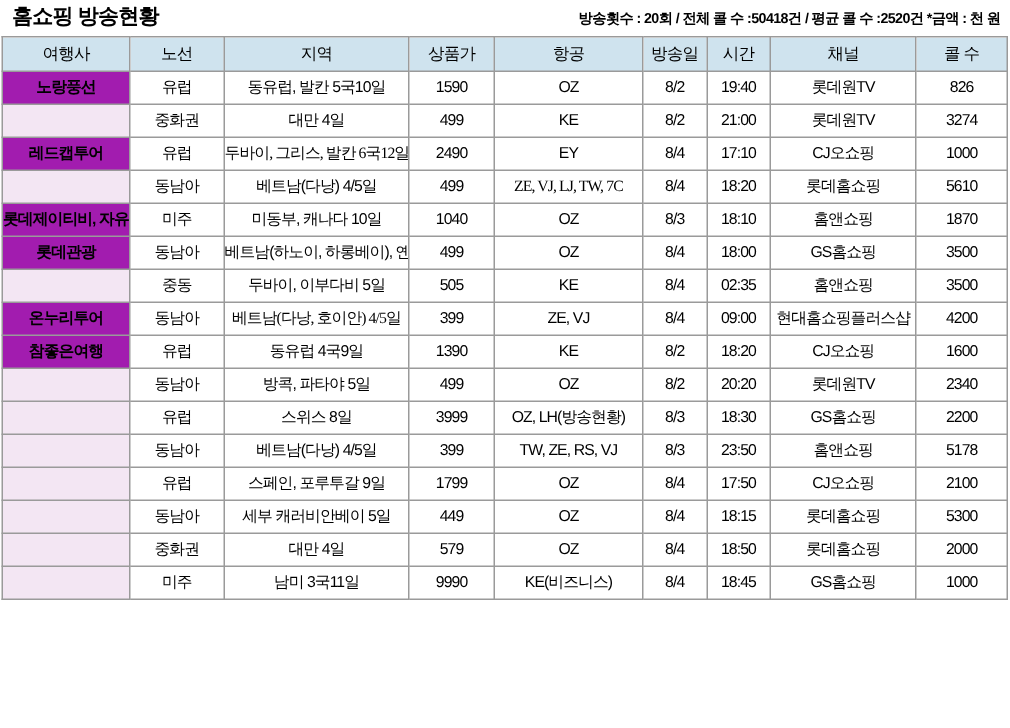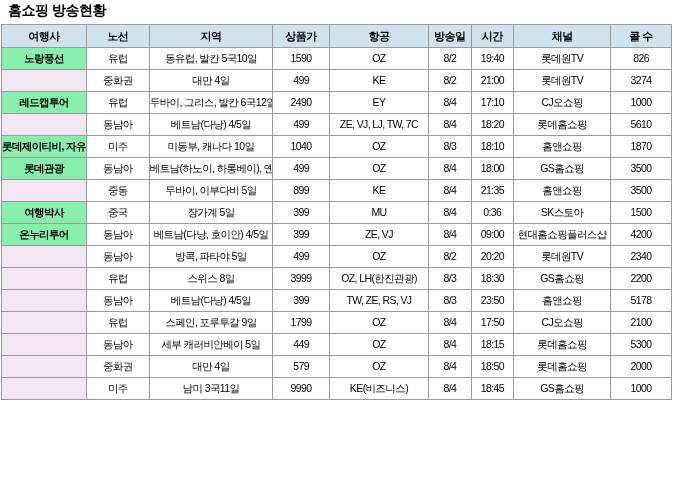--- a/index.html
+++ b/index.html
@@ -53,39 +53,40 @@
     letter-spacing: -0.6px;
     padding: 0;
     height: 21px;
     line-height: 21px;
     text-align: center;
     white-space: nowrap;
     overflow: hidden;
   }
   table.grid thead th {
     background: #cfe3ee;
-    font-weight: bold;
+    font-weight: normal;
     font-size: 11px;
     letter-spacing: -0.5px;
     height: 22px;
     line-height: 22px;
   }
   td.col-company {
-    background: #86efac;
+    background: #a21caf;
     font-weight: bold;
     text-align: left;
     padding-left: 6px;
     letter-spacing: -0.7px;
   }
   td.col-company.blank {
     background: #f3e6f3;
   }
   td.small {
     font-size: 9px;
     letter-spacing: -0.9px;
+    font-family: Liberation Serif, serif;
   }
   td.tiny {
     font-size: 8px;
     letter-spacing: -1px;
   }
   
   col.c0 { width: 84px; }
   col.c1 { width: 62px; }
   col.c2 { width: 122px; }
   col.c3 { width: 56px; }
@@ -95,20 +96,21 @@
   col.c7 { width: 96px; }
   col.c8 { width: 60px; }
 </style>
 </head>
 <body>
 
 <div id="page">
 
   <div class="header-bar">
     <div class="doc-title">홈쇼핑 방송현황</div>
+    <div class="doc-summary">방송횟수 : 20회 / 전체 콜 수 :50418건 / 평균 콜 수 :2520건 *금액 : 천 원</div>
   </div>
 
   <table class="grid">
     <colgroup>
       <col class="c0">
         <col class="c1">
         <col class="c2">
         <col class="c3">
         <col class="c4">
         <col class="c5">
@@ -193,66 +195,66 @@
           <td>OZ</td>
           <td>8/4</td>
           <td>18:00</td>
           <td>GS홈쇼핑</td>
           <td>3500</td>
         </tr>
         <tr>
           <td class="col-company blank"></td>
           <td>중동</td>
           <td>두바이, 이부다비 5일</td>
-          <td>899</td>
+          <td>505</td>
           <td>KE</td>
           <td>8/4</td>
-          <td>21:35</td>
+          <td>02:35</td>
           <td>홈앤쇼핑</td>
           <td>3500</td>
-        </tr>
-        <tr>
-          <td class="col-company">여행박사</td>
-          <td>중국</td>
-          <td>장가계 5일</td>
-          <td>399</td>
-          <td>MU</td>
-          <td>8/4</td>
-          <td>0:36</td>
-          <td>SK스토아</td>
-          <td>1500</td>
         </tr>
         <tr>
           <td class="col-company">온누리투어</td>
           <td>동남아</td>
           <td class="small">베트남(다낭, 호이안) 4/5일</td>
           <td>399</td>
           <td>ZE, VJ</td>
           <td>8/4</td>
           <td>09:00</td>
           <td>현대홈쇼핑플러스샵</td>
           <td>4200</td>
+        </tr>
+        <tr>
+          <td class="col-company">참좋은여행</td>
+          <td>유럽</td>
+          <td>동유럽 4국9일</td>
+          <td>1390</td>
+          <td>KE</td>
+          <td>8/2</td>
+          <td>18:20</td>
+          <td>CJ오쇼핑</td>
+          <td>1600</td>
         </tr>
         <tr>
           <td class="col-company blank"></td>
           <td>동남아</td>
           <td>방콕, 파타야 5일</td>
           <td>499</td>
           <td>OZ</td>
           <td>8/2</td>
           <td>20:20</td>
           <td>롯데원TV</td>
           <td>2340</td>
         </tr>
         <tr>
           <td class="col-company blank"></td>
           <td>유럽</td>
           <td>스위스 8일</td>
           <td>3999</td>
-          <td>OZ, LH(한진관광)</td>
+          <td>OZ, LH(방송현황)</td>
           <td>8/3</td>
           <td>18:30</td>
           <td>GS홈쇼핑</td>
           <td>2200</td>
         </tr>
         <tr>
           <td class="col-company blank"></td>
           <td>동남아</td>
           <td>베트남(다낭) 4/5일</td>
           <td>399</td>

